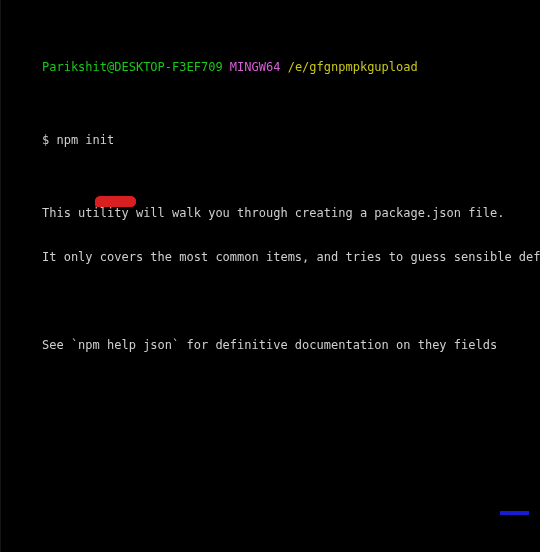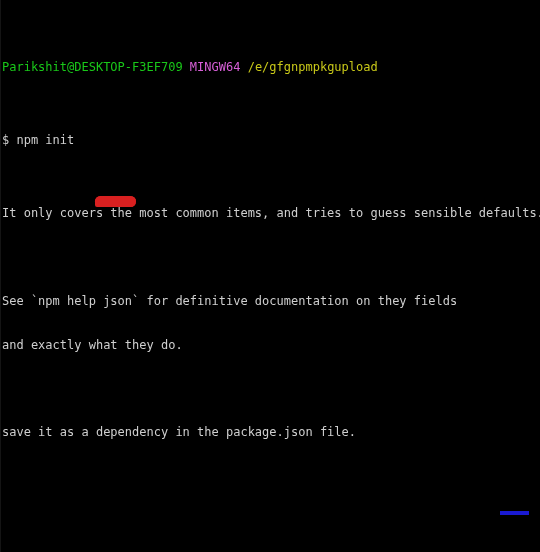--- a/index.html
+++ b/index.html
@@ -30,20 +30,21 @@
     position: absolute;
     left: 2px;
     top: 2px;
     right: 0;
     white-space: pre;
   }
   .line {
     height: 14.6px;
     white-space: pre;
     color: #cfcfcf;
+    margin-left: 40px;
   }
   .blank {
     height: 14.6px;
   }
   .c-user   { color: #19c819; }   
   .c-mingw  { color: #d75fd7; }   
   .c-path   { color: #c8c819; }   
   .c-text   { color: #cfcfcf; }
   .left-edge {
     position: absolute;
@@ -93,26 +94,25 @@
 
   <div id="screen">
 
     
     <div class="line"><span class="c-user">Parikshit@DESKTOP-F3EF709</span><span class="c-text"> </span><span class="c-mingw">MINGW64</span><span class="c-text"> </span><span class="c-path">/e/gfgnpmpkgupload</span></div>
 
     
     <div class="line">$ npm init</div>
 
     
+    <div class="line">This utility will walk you through creating a package.json file.</div>
     <div class="line">It only covers the most common items, and tries to guess sensible defaults.</div>
     <div class="blank"></div>
     <div class="line">See `npm help json` for definitive documentation on they fields</div>
-    <div class="line">and exactly what they do.</div>
     <div class="blank"></div>
-    <div class="line">save it as a dependency in the package.json file.</div>
     
     
 
     
     
     
     
     
     
     

